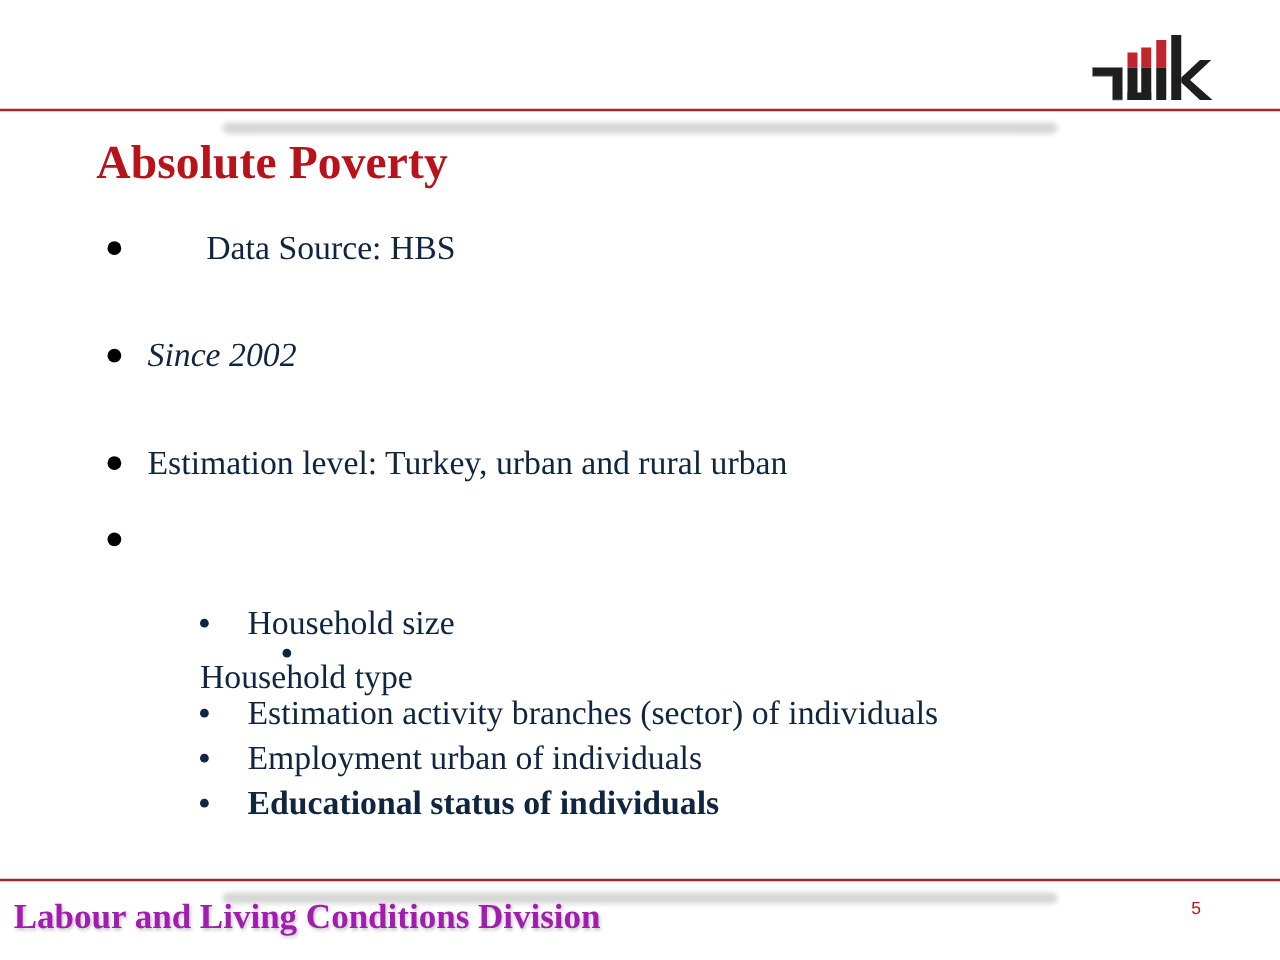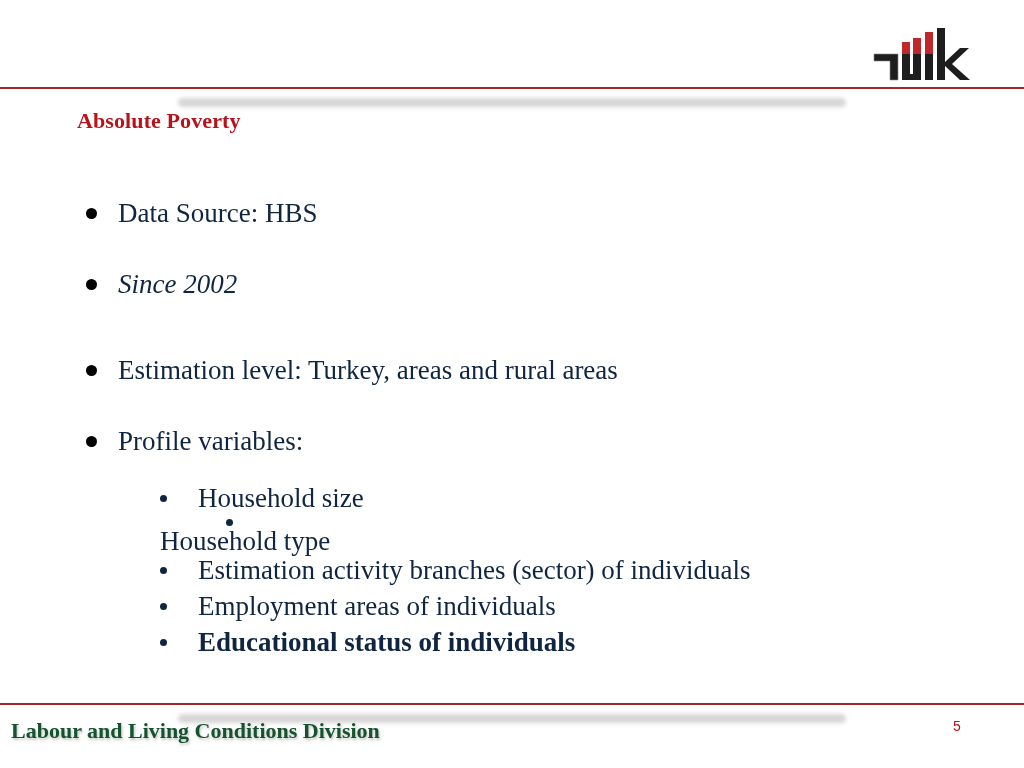--- a/index.html
+++ b/index.html
@@ -14,21 +14,21 @@
     }
     .top-shadow {
       position: absolute; left: 178px; top: 98px; width: 668px; height: 9px;
       background: #d6d6d6; border-radius: 5px; filter: blur(2px);
     }
     .logo {
       position: absolute; left: 872px; top: 28px; width: 100px; height: 56px;
     }
     .title {
       position: absolute; left: 77px; top: 108px;
-      font-size: 22px; font-weight: bold; color: #b8121b;
+      font-size: 38px; font-weight: bold; color: #b8121b;
       letter-spacing: 0.1px;
     }
     .bullets { position: absolute; left: 0; top: 0; }
     .b1 {
       position: absolute; left: 86px; white-space: nowrap;
       font-size: 27px; color: #0f2540;
       display: flex; align-items: center;
     }
     .b1 .dot {
       width: 11px; height: 11px; border-radius: 50%; background: #000;
@@ -46,21 +46,21 @@
     .bottom-rule {
       position: absolute; left: 0; top: 703px; width: 1024px; height: 2px;
       background: #a4262c;
     }
     .bottom-shadow {
       position: absolute; left: 178px; top: 714px; width: 668px; height: 9px;
       background: #d6d6d6; border-radius: 5px; filter: blur(2px);
     }
     .footer-text {
       position: absolute; left: 11px; top: 718px;
-      font-size: 22px; font-weight: bold; color: #14532d;
+      font-size: 28px; font-weight: bold; color: #a21caf;
       text-shadow: 1px 2px 3px rgba(0,0,0,0.25);
     }
     .page-num {
       position: absolute; left: 953px; top: 718px;
       font-family: "Liberation Sans", "DejaVu Sans", sans-serif;
       font-size: 14px; color: #b8121b;
     }
   </style>
 </head>
 <body>
@@ -83,54 +83,53 @@
     <rect x="53" y="26" width="8" height="26" fill="#1e1e1e"></rect>
 
     <rect x="65" y="0" width="8" height="52" fill="#1e1e1e"></rect>
     <path d="M73 34 L88 20 L97 20 L80 36 L98 52 L88 52 L73 38 Z" fill="#1e1e1e"></path>
   </svg>
 </div>
 
 <div class="title">Absolute Poverty</div>
 
 <div class="bullets">
-  <div class="b1" style="top:198px;">
+  <div class="b1" style="top:183px;gap:47px;">
     <span class="dot"></span>
     <span>Data Source: HBS</span>
   </div>
   <div class="b1" style="top:269px;font-style:italic;">
     <span class="dot"></span>
     <span>Since 2002</span>
   </div>
   <div class="b1" style="top:355px;">
     <span class="dot"></span>
-    <span>Estimation level: Turkey, areas and rural areas</span>
+    <span>Estimation level: Turkey, urban and rural urban</span>
   </div>
   <div class="b1" style="top:426px;">
     <span class="dot"></span>
-    <span>Profile variables:</span>
   </div>
 </div>
 
 <div class="bullets">
   <div class="b2" style="top:483px;">
     <span class="dot"></span>
     <span>Household size</span>
   </div>
   <div class="b2" style="top:519px;flex-direction:column;">
     <span class="dot"></span>
     <span>Household type</span>
   </div>
   <div class="b2" style="top:555px;">
     <span class="dot"></span>
     <span>Estimation activity branches (sector) of individuals</span>
   </div>
   <div class="b2" style="top:591px;">
     <span class="dot"></span>
-    <span>Employment areas of individuals</span>
+    <span>Employment urban of individuals</span>
   </div>
   <div class="b2" style="top:627px;font-weight:bold;">
     <span class="dot"></span>
     <span>Educational status of individuals</span>
   </div>
 </div>
 
 <div class="bottom-rule"></div>
 <div class="bottom-shadow"></div>
 

